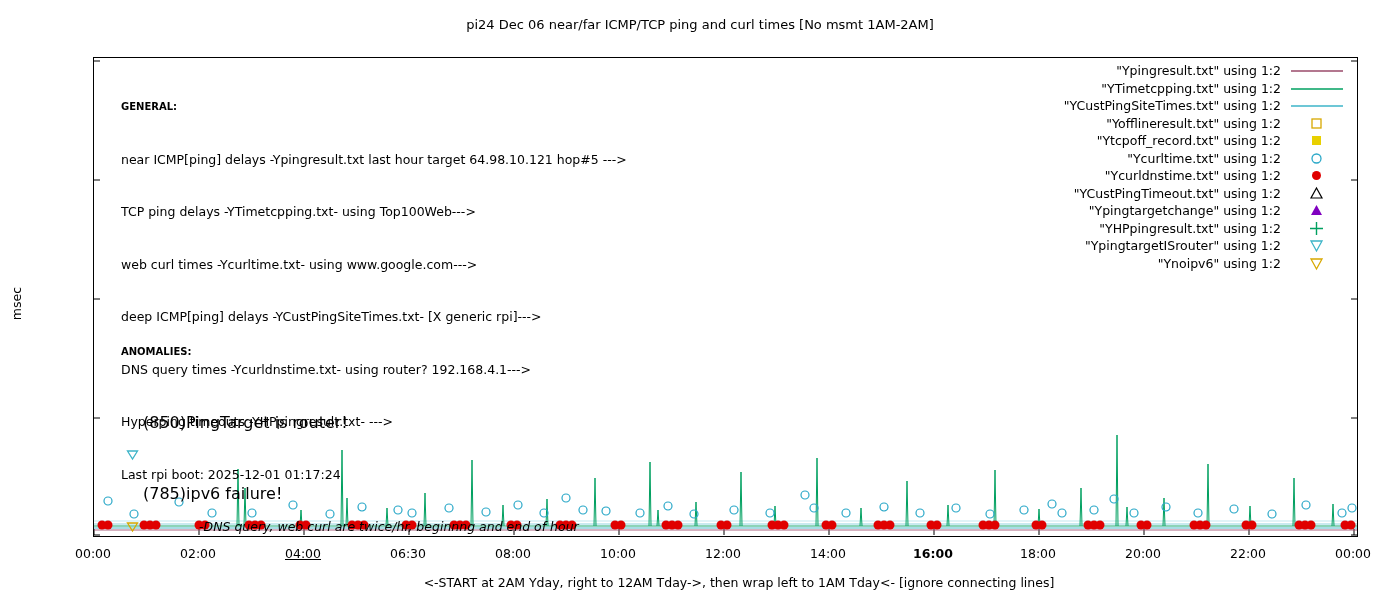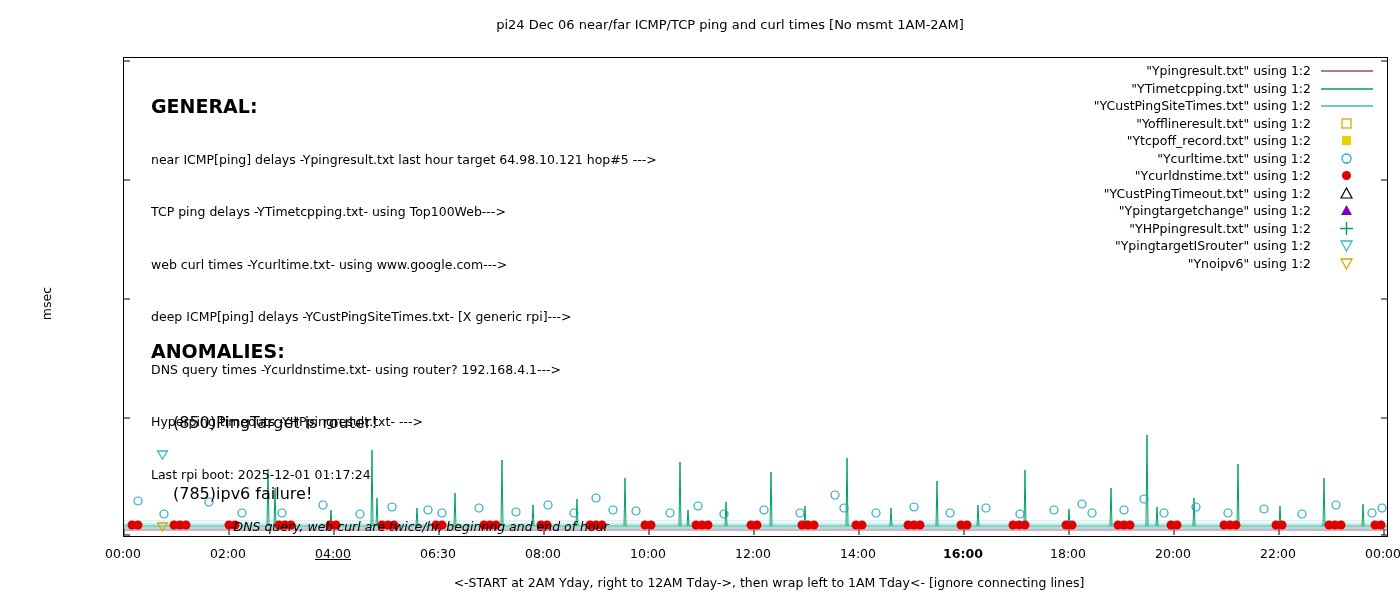--- a/index.html
+++ b/index.html
@@ -13,21 +13,20 @@
     position: relative;
     font-family: "DejaVu Sans", sans-serif;
     color: #000000;
     overflow: hidden;
   }
   #chart-root {
     position: absolute;
     left: 0; top: 0;
     width: 1133px;
     height: 600px;
-    margin-left: 30px;
   }
   .title {
     position: absolute;
     left: 0; top: 17px;
     width: 1400px;
     text-align: center;
     font-size: 13px;
     color: #000;
   }
   .plot-frame {
@@ -76,21 +75,21 @@
     padding-left: 39px;
   }
   .annot-block {
     position: absolute;
     font-size: 12.5px;
     line-height: 17.5px;
     white-space: pre;
   }
   .annot-head {
     font-weight: bold;
-    font-size: 19px;
+    font-size: 10px;
   }
   .legend {
     position: absolute;
     right: 12px;
     top: 4px;
     width: 380px;
     font-size: 12.5px;
     line-height: 17.5px;
   }
   .legend-row {

